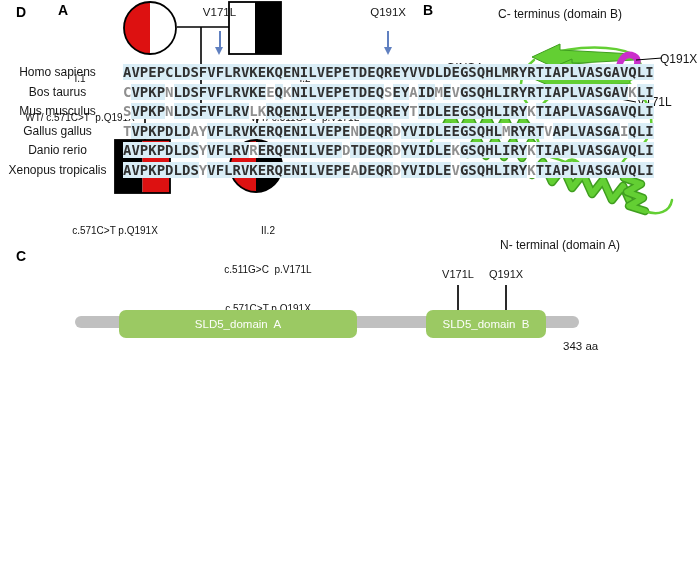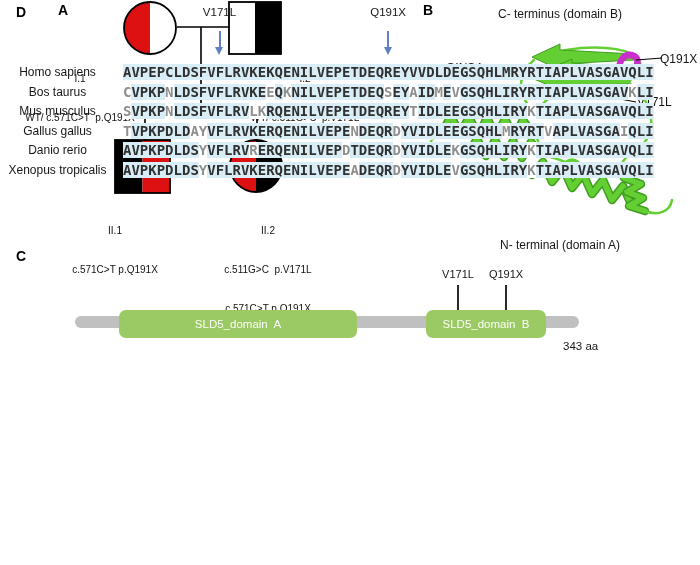--- a/index.html
+++ b/index.html
@@ -88,21 +88,20 @@
 
   <div class="abs ped-block" style="left:0;top:46px;width:160px;">
     <div>I.1</div>
     <div>WT/ c.571C&gt;T  p.Q191X</div>
   </div>
   <div class="abs ped-block" style="left:225px;top:46px;width:160px;">
     <div>I.2</div>
     <div>WT/ c.511G&gt;C  p.V171L</div>
   </div>
   <div class="abs ped-block" style="left:35px;top:198px;width:160px;">
-    <div>II.1</div>
     <div>c.571C&gt;T p.Q191X</div>
   </div>
   <div class="abs ped-block" style="left:188px;top:198px;width:160px;">
     <div>II.2</div>
     <div>c.511G&gt;C  p.V171L</div>
     <div>c.571C&gt;T p.Q191X</div>
   </div>
 
   <div class="abs plabel" style="left:423px;top:2px;">B</div>
   <div class="abs blabel center" style="left:430px;top:7px;width:260px;">C- terminus (domain B)</div>

